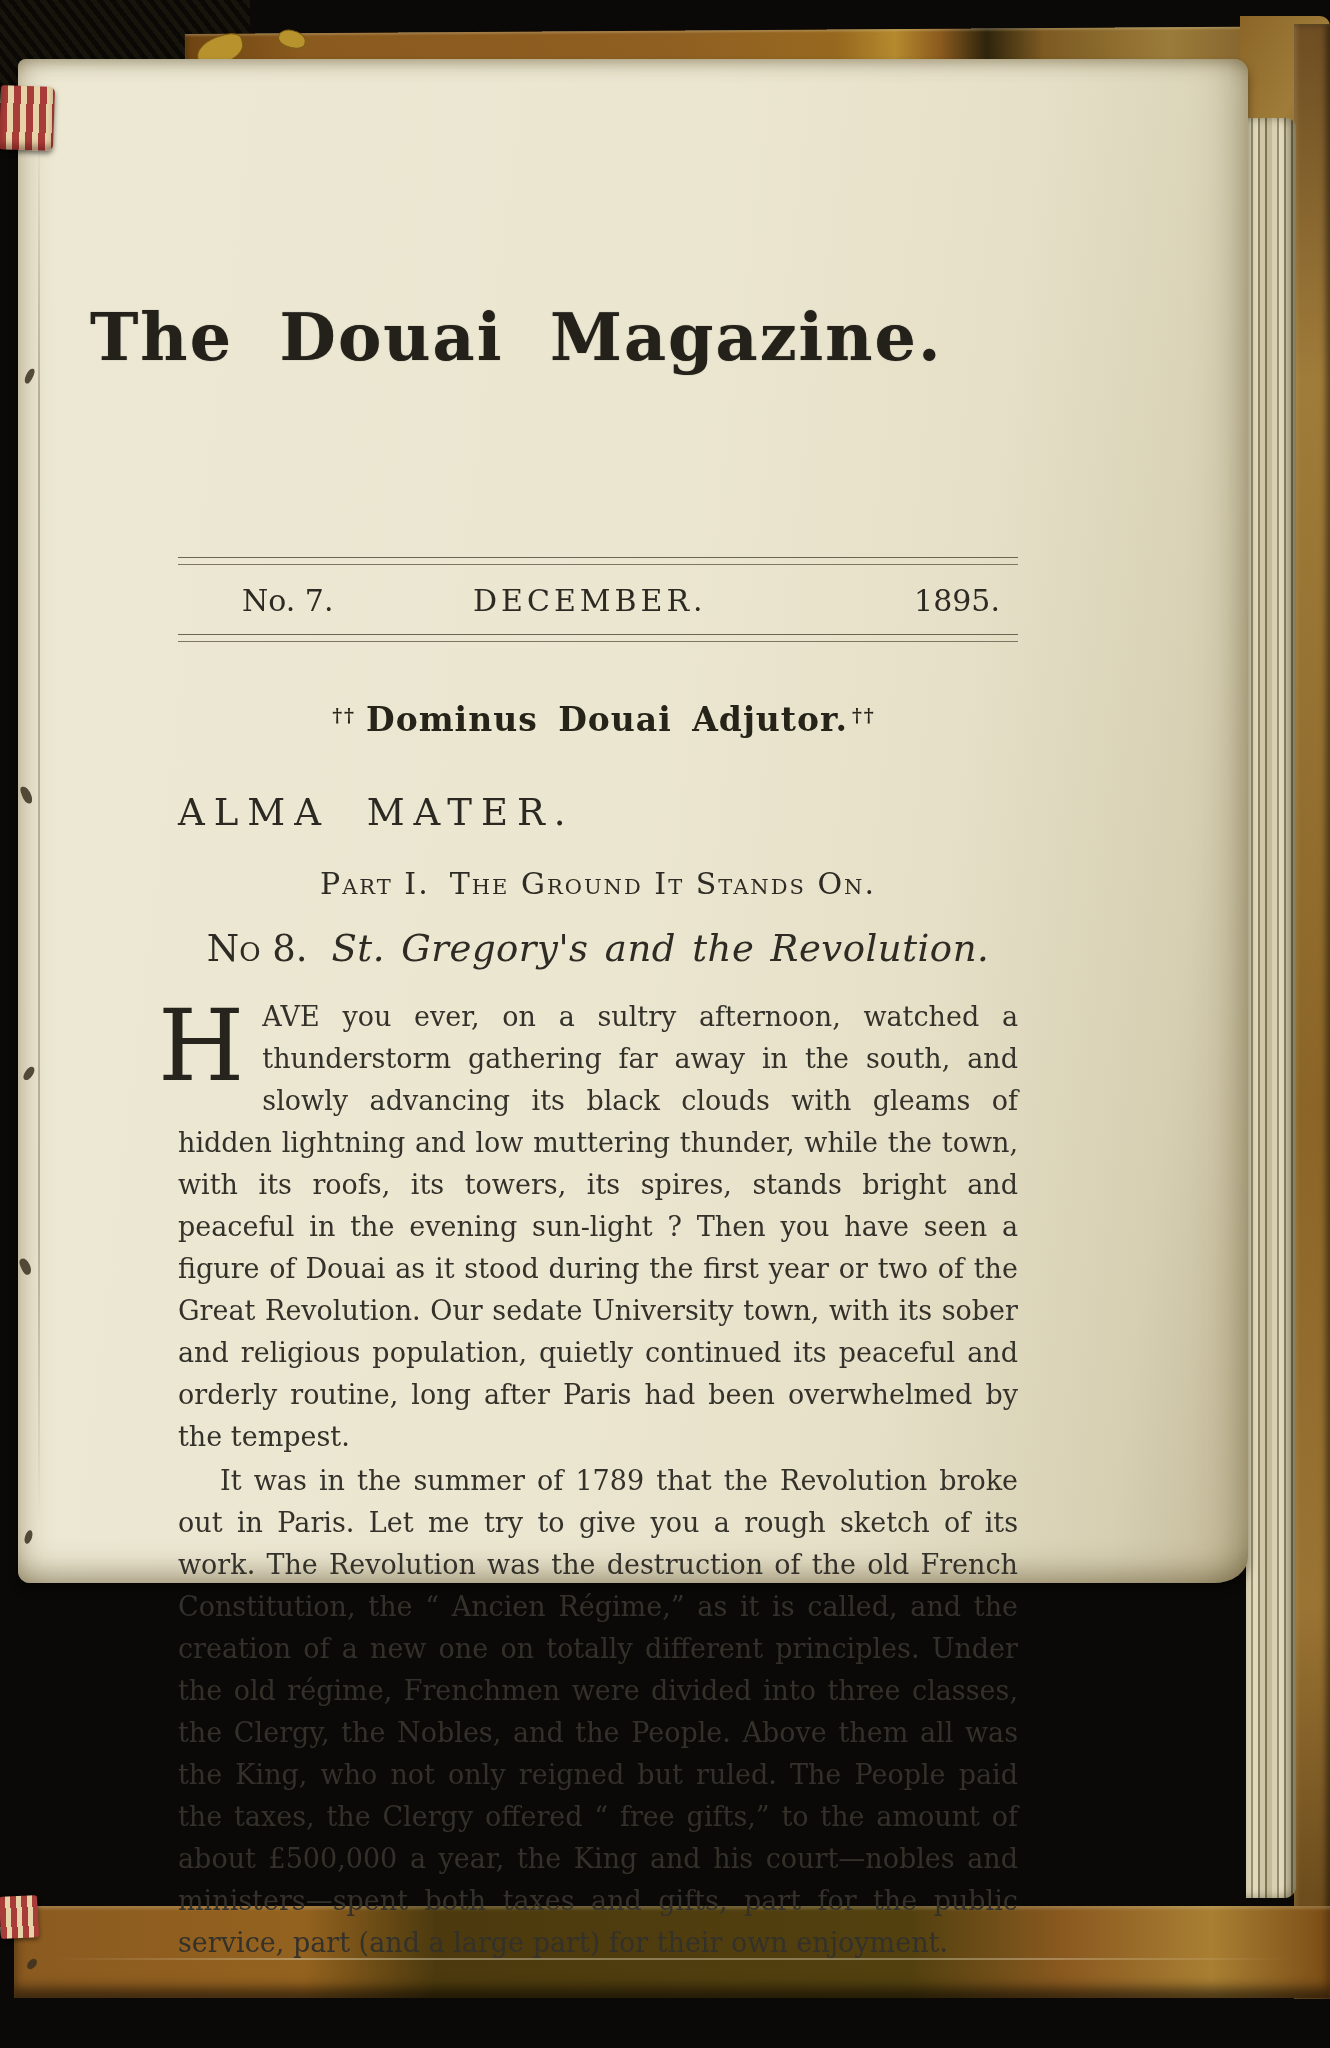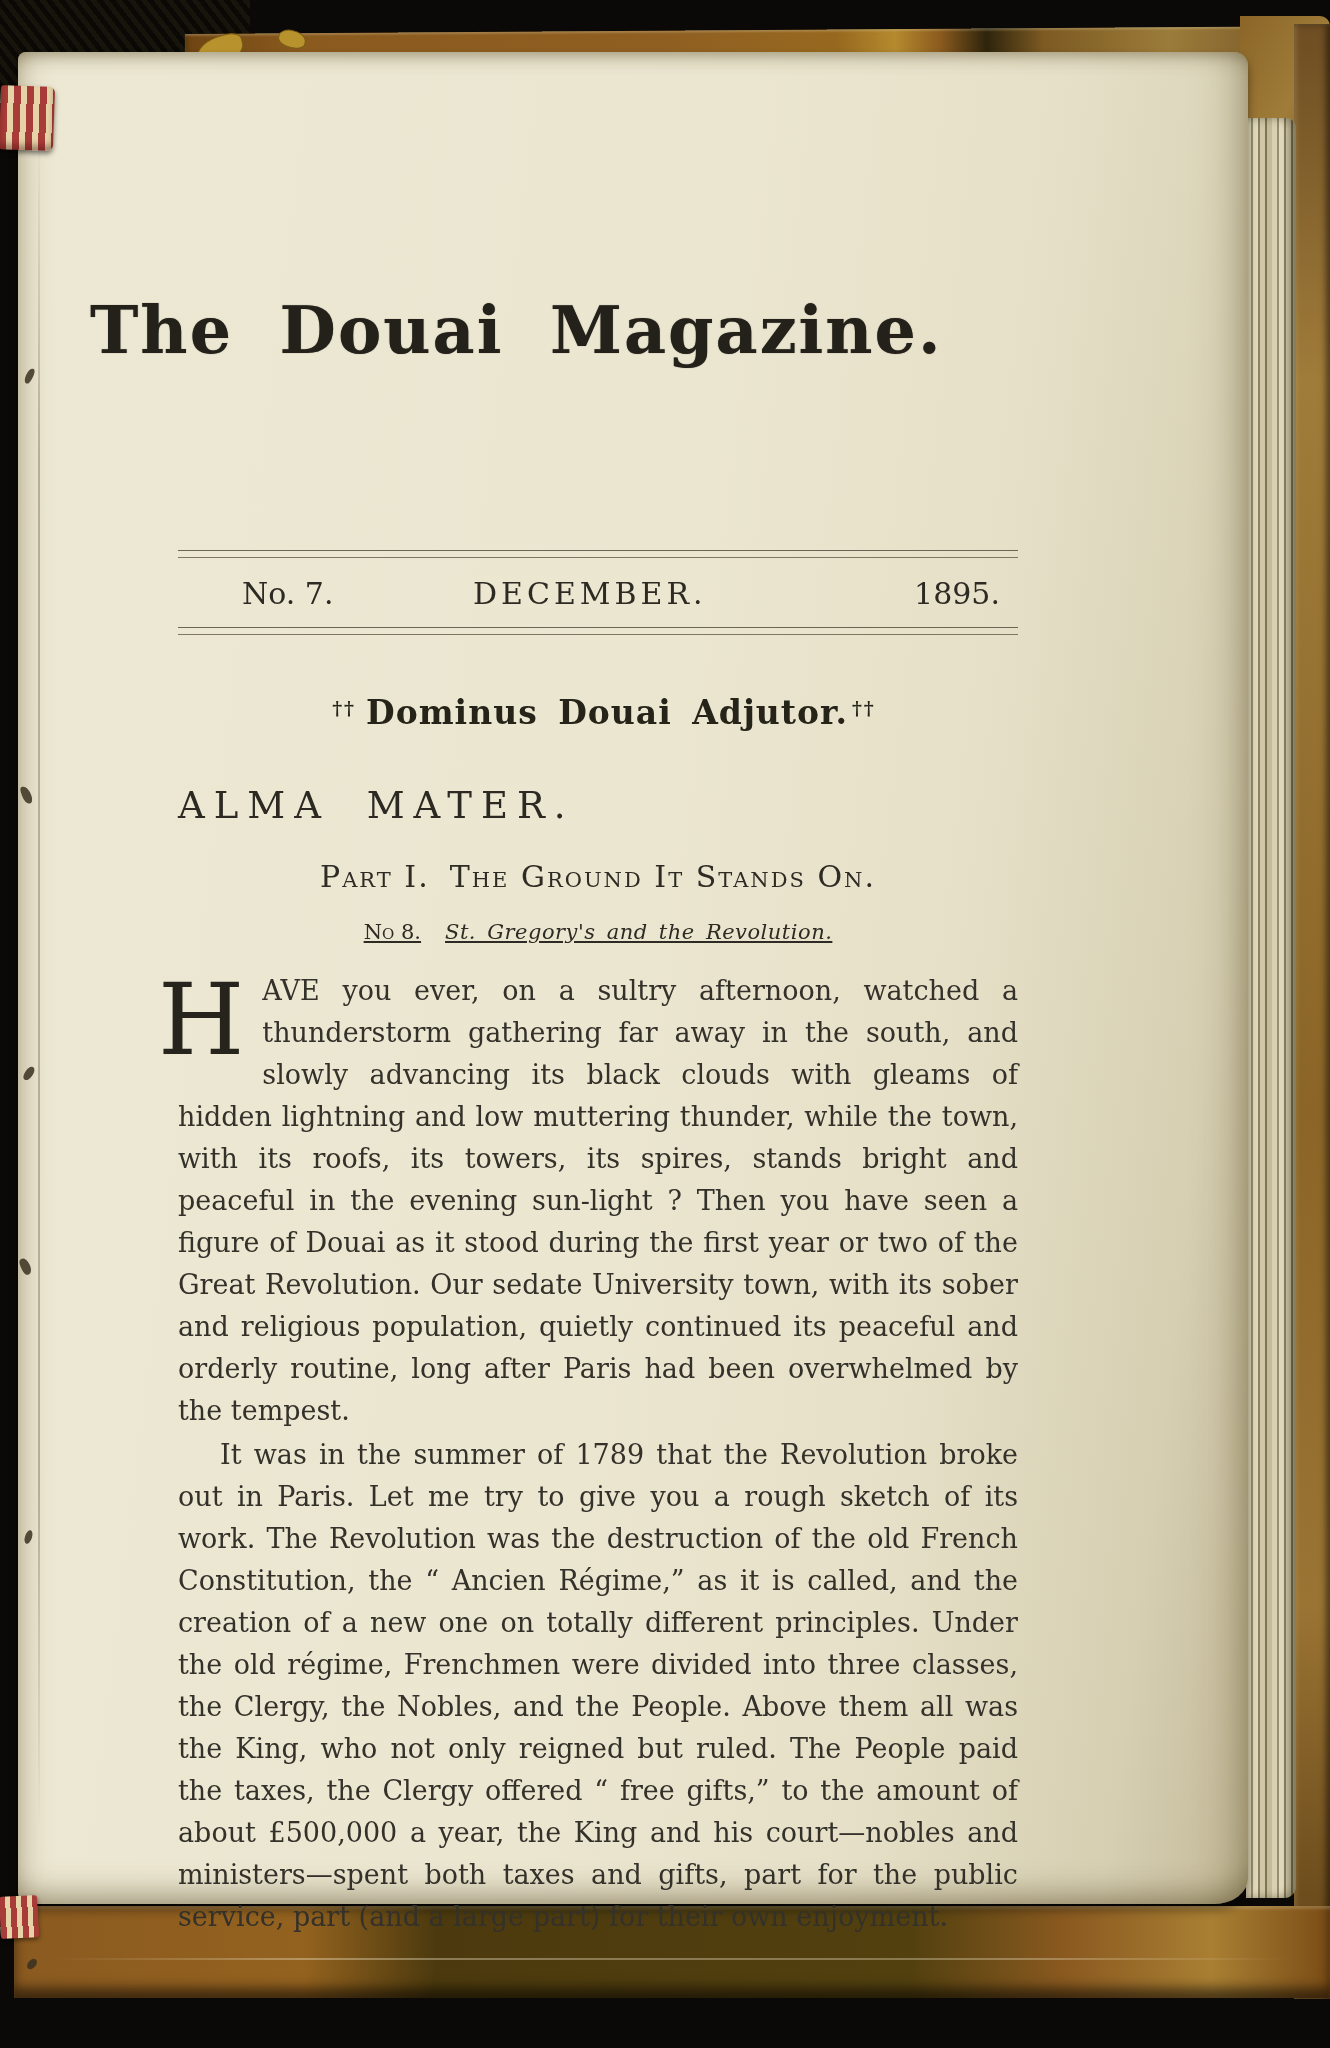--- a/index.html
+++ b/index.html
@@ -56,21 +56,21 @@
     position:absolute;left:14px;top:1906px;width:1316px;height:92px;z-index:2;
     background:linear-gradient(90deg,#8a5a20 0%,#94621f 22%,#4c3a0e 32%,#52400f 68%,#8a5a20 80%,#a97f33 91%,#7a4c16 100%);
     box-shadow:inset 0 4px 3px -1px rgba(240,230,200,.22), inset 0 -10px 12px rgba(0,0,0,.55);
   }
   .cover-bottom-band::after{
     content:"";position:absolute;left:3%;top:56%;width:94%;height:2px;
     background:linear-gradient(90deg,rgba(235,225,195,0),rgba(235,225,195,.4) 20%,rgba(235,225,195,.35) 80%,rgba(235,225,195,0));
   }
   
   .page{
-    position:absolute;left:18px;top:52px;width:1230px;height:1852px;z-index:4;
+    position:absolute;left:18px;top:59px;width:1230px;height:1524px;z-index:4;
     background:linear-gradient(97deg,#ece8d3 0%,#ebe6d0 50%,#e6e0c8 72%,#d6cfb2 90%,#c2b897 100%);
     border-radius:8px 14px 34px 12px / 8px 14px 26px 12px;
     box-shadow:
       inset 0 14px 18px -12px rgba(90,75,40,.55),
       inset 0 -26px 30px -18px rgba(90,75,40,.5),
       inset 28px 0 30px -24px rgba(120,100,60,.35),
       inset -34px 0 40px -26px rgba(110,95,55,.5),
       0 6px 10px rgba(0,0,0,.4);
   }
   .page::before{
@@ -112,21 +112,21 @@
   .article-heading{
     margin-top:52px;font-size:37px;font-weight:400;
     letter-spacing:9px;word-spacing:16px;color:#2b2921;
   }
   .part-line{
     margin-top:32px;text-align:center;font-size:30px;
     font-variant:small-caps;letter-spacing:2px;color:#2d2b23;
   }
   .part-label{margin-right:20px;text-align:right;}
   .subtitle-line{
-    margin-top:26px;text-align:center;font-size:21px;color:#2d2b23;text-decoration:underline;
+    margin-top:26px;text-align:center;font-size:37px;color:#2d2b23;
   }
   .subtitle-label{font-variant:small-caps;margin-right:24px;}
   .subtitle-italic{font-style:italic;letter-spacing:.5px;word-spacing:4px;}
   .body-text{margin-top:26px;font-size:27px;line-height:42px;text-align:justify;color:#33312a;}
   .body-text p{margin:0;}
   .para-2{text-indent:42px;margin-top:2px !important;}
   .dropcap{
     float:left;font-size:99px;line-height:84px;margin:8px 18px 0 -20px;
     color:#26241c;font-weight:400;
   }

